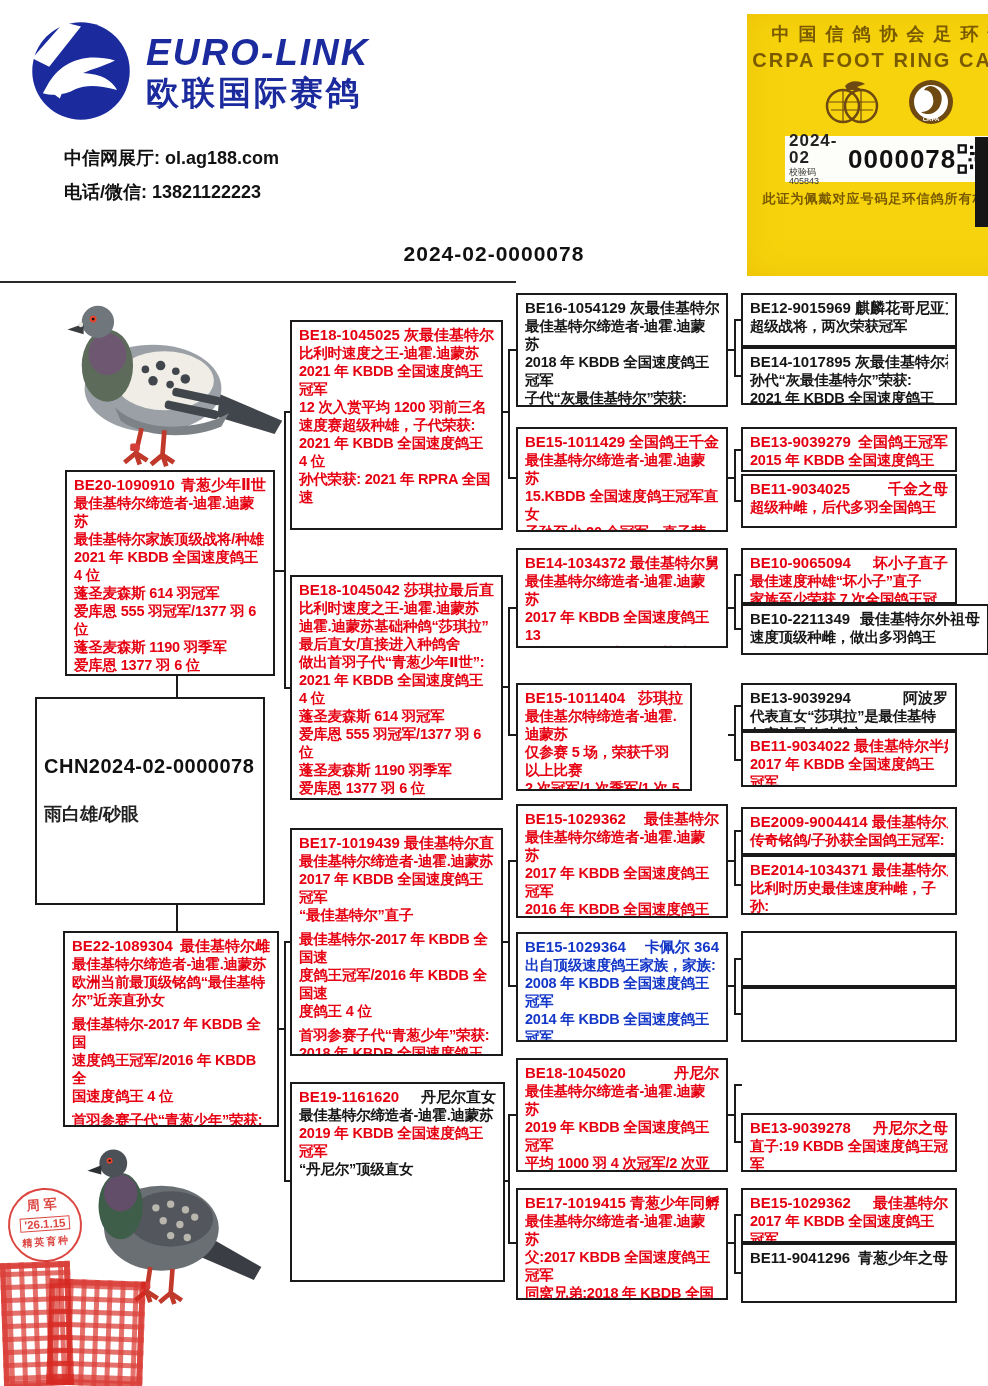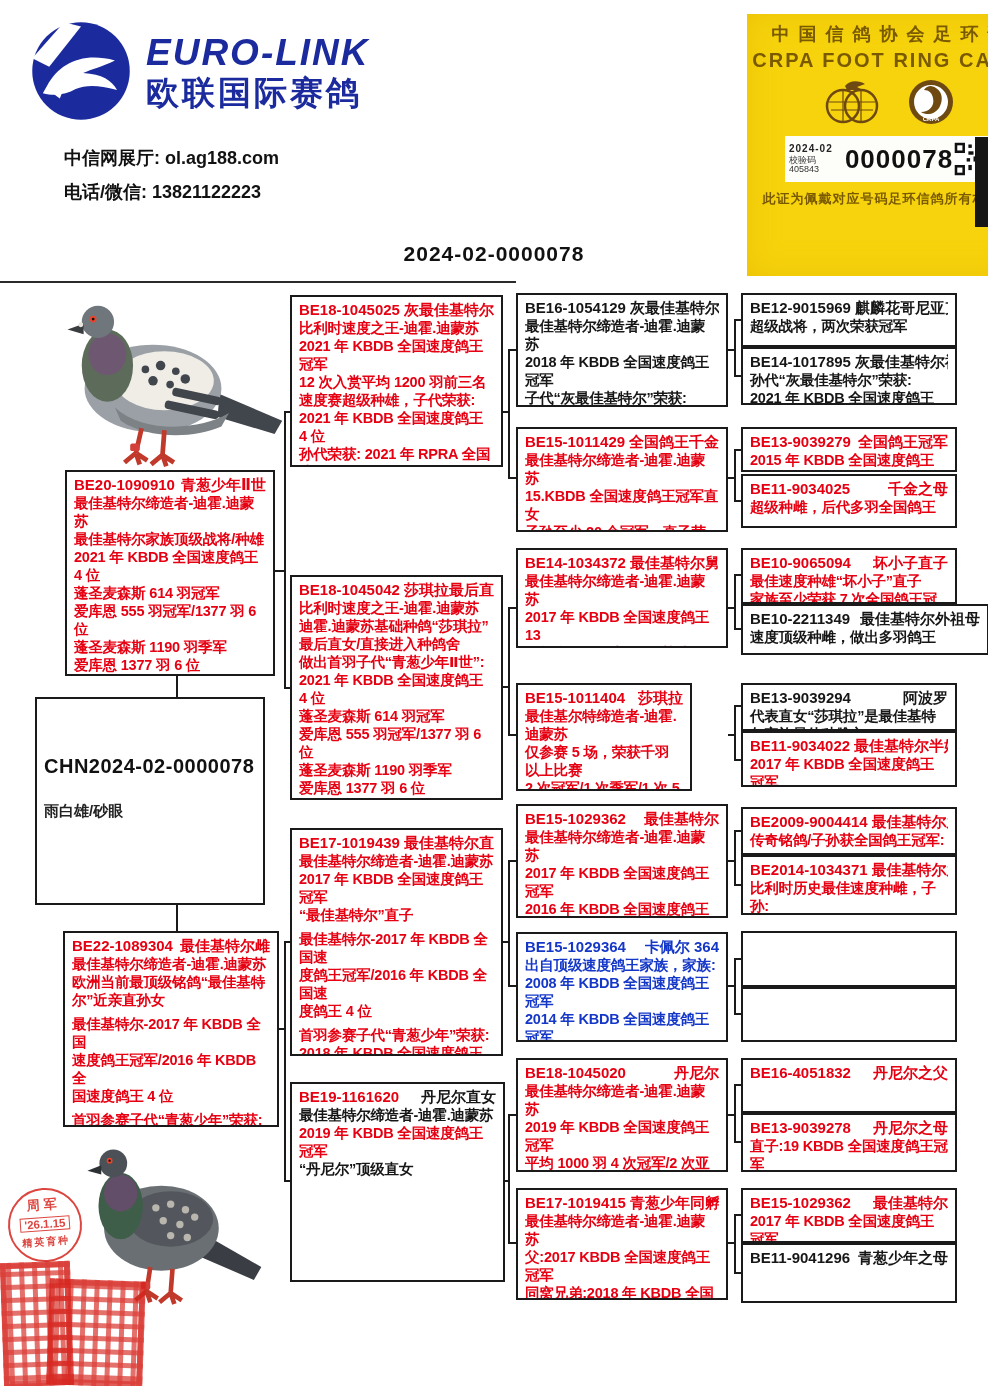--- a/index.html
+++ b/index.html
@@ -16,21 +16,21 @@
   .contact.phone{top:180px;}
 
   
   .ring-card{position:absolute;left:703px;top:14px;width:283px;height:262px;background:#f6d30c;
      box-shadow:inset 0 0 30px rgba(230,180,0,.55);padding-top:8px;box-sizing:border-box;margin-left:44px;}
   .rc-title-cn{font-size:18px;font-weight:bold;color:#7a5a00;text-align:center;letter-spacing:9px;padding-left:9px;}
   .rc-title-en{font-size:20px;font-weight:bold;color:#7a5a00;text-align:center;letter-spacing:2px;margin-top:3px;}
   .rc-logos{display:flex;justify-content:center;gap:26px;margin-top:6px;height:50px;}
   .rc-strip{position:absolute;left:38px;top:122px;width:208px;height:46px;background:#fdfdfa;display:flex;align-items:center;padding:0 4px;box-sizing:border-box;}
   .rc-year-col{line-height:1;margin-right:5px;}
-  .rc-year{font-size:10px;font-weight:bold;color:#222;letter-spacing:1px;}
+  .rc-year{font-size:17px;font-weight:bold;color:#222;letter-spacing:1px;}
   .rc-check{font-size:9px;color:#333;margin-top:2px;}
   .rc-num{font-size:26px;font-weight:bold;color:#111;letter-spacing:1px;}
   .rc-footer{position:absolute;left:0;top:176px;width:100%;text-align:center;font-size:13px;font-weight:bold;color:#7a5a00;letter-spacing:1px;}
 
   
   .page-title{position:absolute;left:0;top:242px;width:988px;text-align:center;font-size:21px;font-weight:bold;color:#111;letter-spacing:1px;}
   .hrule{position:absolute;left:0;top:281px;width:516px;height:2px;background:#2a2a2a;}
   .scan-artifact{position:absolute;left:975px;top:137px;width:13px;height:90px;background:#161616;}
 
   
@@ -40,21 +40,21 @@
   .bid{flex:0 0 auto;}
   .btitle{flex:0 1 auto;overflow:hidden;}
   .bline{font-size:14.5px;font-weight:bold;line-height:18px;letter-spacing:-0.2px;}
   .bgap{height:6px;}
   .hv{font-weight:900;}
   .c-r{color:#e60012;}
   .c-k{color:#161616;}
   .c-bl{color:#1437c8;}
 
   .subject-ring{font-size:20px;font-weight:bold;color:#111;margin-top:52px;letter-spacing:0.5px;}
-  .subject-desc{font-size:15px;font-weight:bold;color:#222;margin-top:24px;}
+  .subject-desc{font-size:18px;font-weight:bold;color:#222;margin-top:24px;}
 
   .cline{position:absolute;background:#1a1a1a;}
 
   
   .date-stamp{position:absolute;left:8px;top:1188px;width:74px;height:74px;border:2.5px solid #d8322c;border-radius:50%;
       color:#d8322c;text-align:center;box-sizing:border-box;opacity:.9;transform:rotate(-4deg);background:rgba(255,255,255,.25);}
   .ds-name{font-size:13px;font-weight:bold;margin-top:6px;letter-spacing:4px;}
   .ds-date{font-size:11.5px;font-weight:bold;border:1.5px solid #d8322c;display:inline-block;padding:0 3px;margin-top:2px;}
   .ds-cap{font-size:10px;font-weight:bold;margin-top:3px;letter-spacing:2px;}
   .seal{position:absolute;border:6px solid rgba(214,38,31,.85);box-sizing:border-box;
@@ -225,21 +225,21 @@
       <div class="bline c-r">欧洲当前最顶级铭鸽“最佳基特</div>
       <div class="bline c-r">尔”近亲直孙女</div>
       <div class="bgap"></div>
       <div class="bline c-r">最佳基特尔-2017 年 KBDB 全国</div>
       <div class="bline c-r">速度鸽王冠军/2016 年 KBDB 全</div>
       <div class="bline c-r">国速度鸽王 4 位</div>
       <div class="bgap"></div>
       <div class="bline c-r">首羽参赛子代“青葱少年”荣获:</div>
     </div>
 
-  <div class="pbox" style="left:290px;top:295px;width:213px;height:172px">
+  <div class="pbox" style="left:290px;top:320px;width:213px;height:210px">
       <div class="bhead">
         <span class="bid c-r">BE18-1045025</span>
         <span class="btitle c-r">灰最佳基特尔</span>
       </div>
       <div class="bline c-r">比利时速度之王-迪霍.迪蒙苏</div>
       <div class="bline c-r">2021 年 KBDB 全国速度鸽王冠军</div>
       <div class="bline c-r">12 次入赏平均 1200 羽前三名</div>
       <div class="bline c-r">速度赛超级种雄，子代荣获:</div>
       <div class="bline c-r">2021 年 KBDB 全国速度鸽王 4 位</div>
       <div class="bline c-r">孙代荣获: 2021 年 RPRA 全国速</div>
@@ -426,26 +426,20 @@
     </div>
   <div class="pbox" style="left:741px;top:855px;width:216px;height:60px">
       <div class="bhead">
         <span class="bid c-r">BE2014-1034371</span>
         <span class="btitle c-r">最佳基特尔之母</span>
       </div>
       <div class="bline c-r">比利时历史最佳速度种雌，子孙:</div>
     </div>
   <div class="pbox" style="left:741px;top:931px;width:216px;height:56px"></div>
   <div class="pbox" style="left:741px;top:987px;width:216px;height:55px"></div>
-  <div class="pbox" style="left:741px;top:1058px;width:216px;height:55px">
-      <div class="bhead">
-        <span class="bid c-r">BE16-4051832</span>
-        <span class="btitle c-r">丹尼尔之父</span>
-      </div>
-    </div>
   <div class="pbox" style="left:741px;top:1113px;width:216px;height:59px">
       <div class="bhead">
         <span class="bid c-r">BE13-9039278</span>
         <span class="btitle c-r">丹尼尔之母</span>
       </div>
       <div class="bline c-r">直子:19 KBDB 全国速度鸽王冠军</div>
     </div>
   <div class="pbox" style="left:741px;top:1188px;width:216px;height:55px">
       <div class="bhead">
         <span class="bid c-r">BE15-1029362</span>

